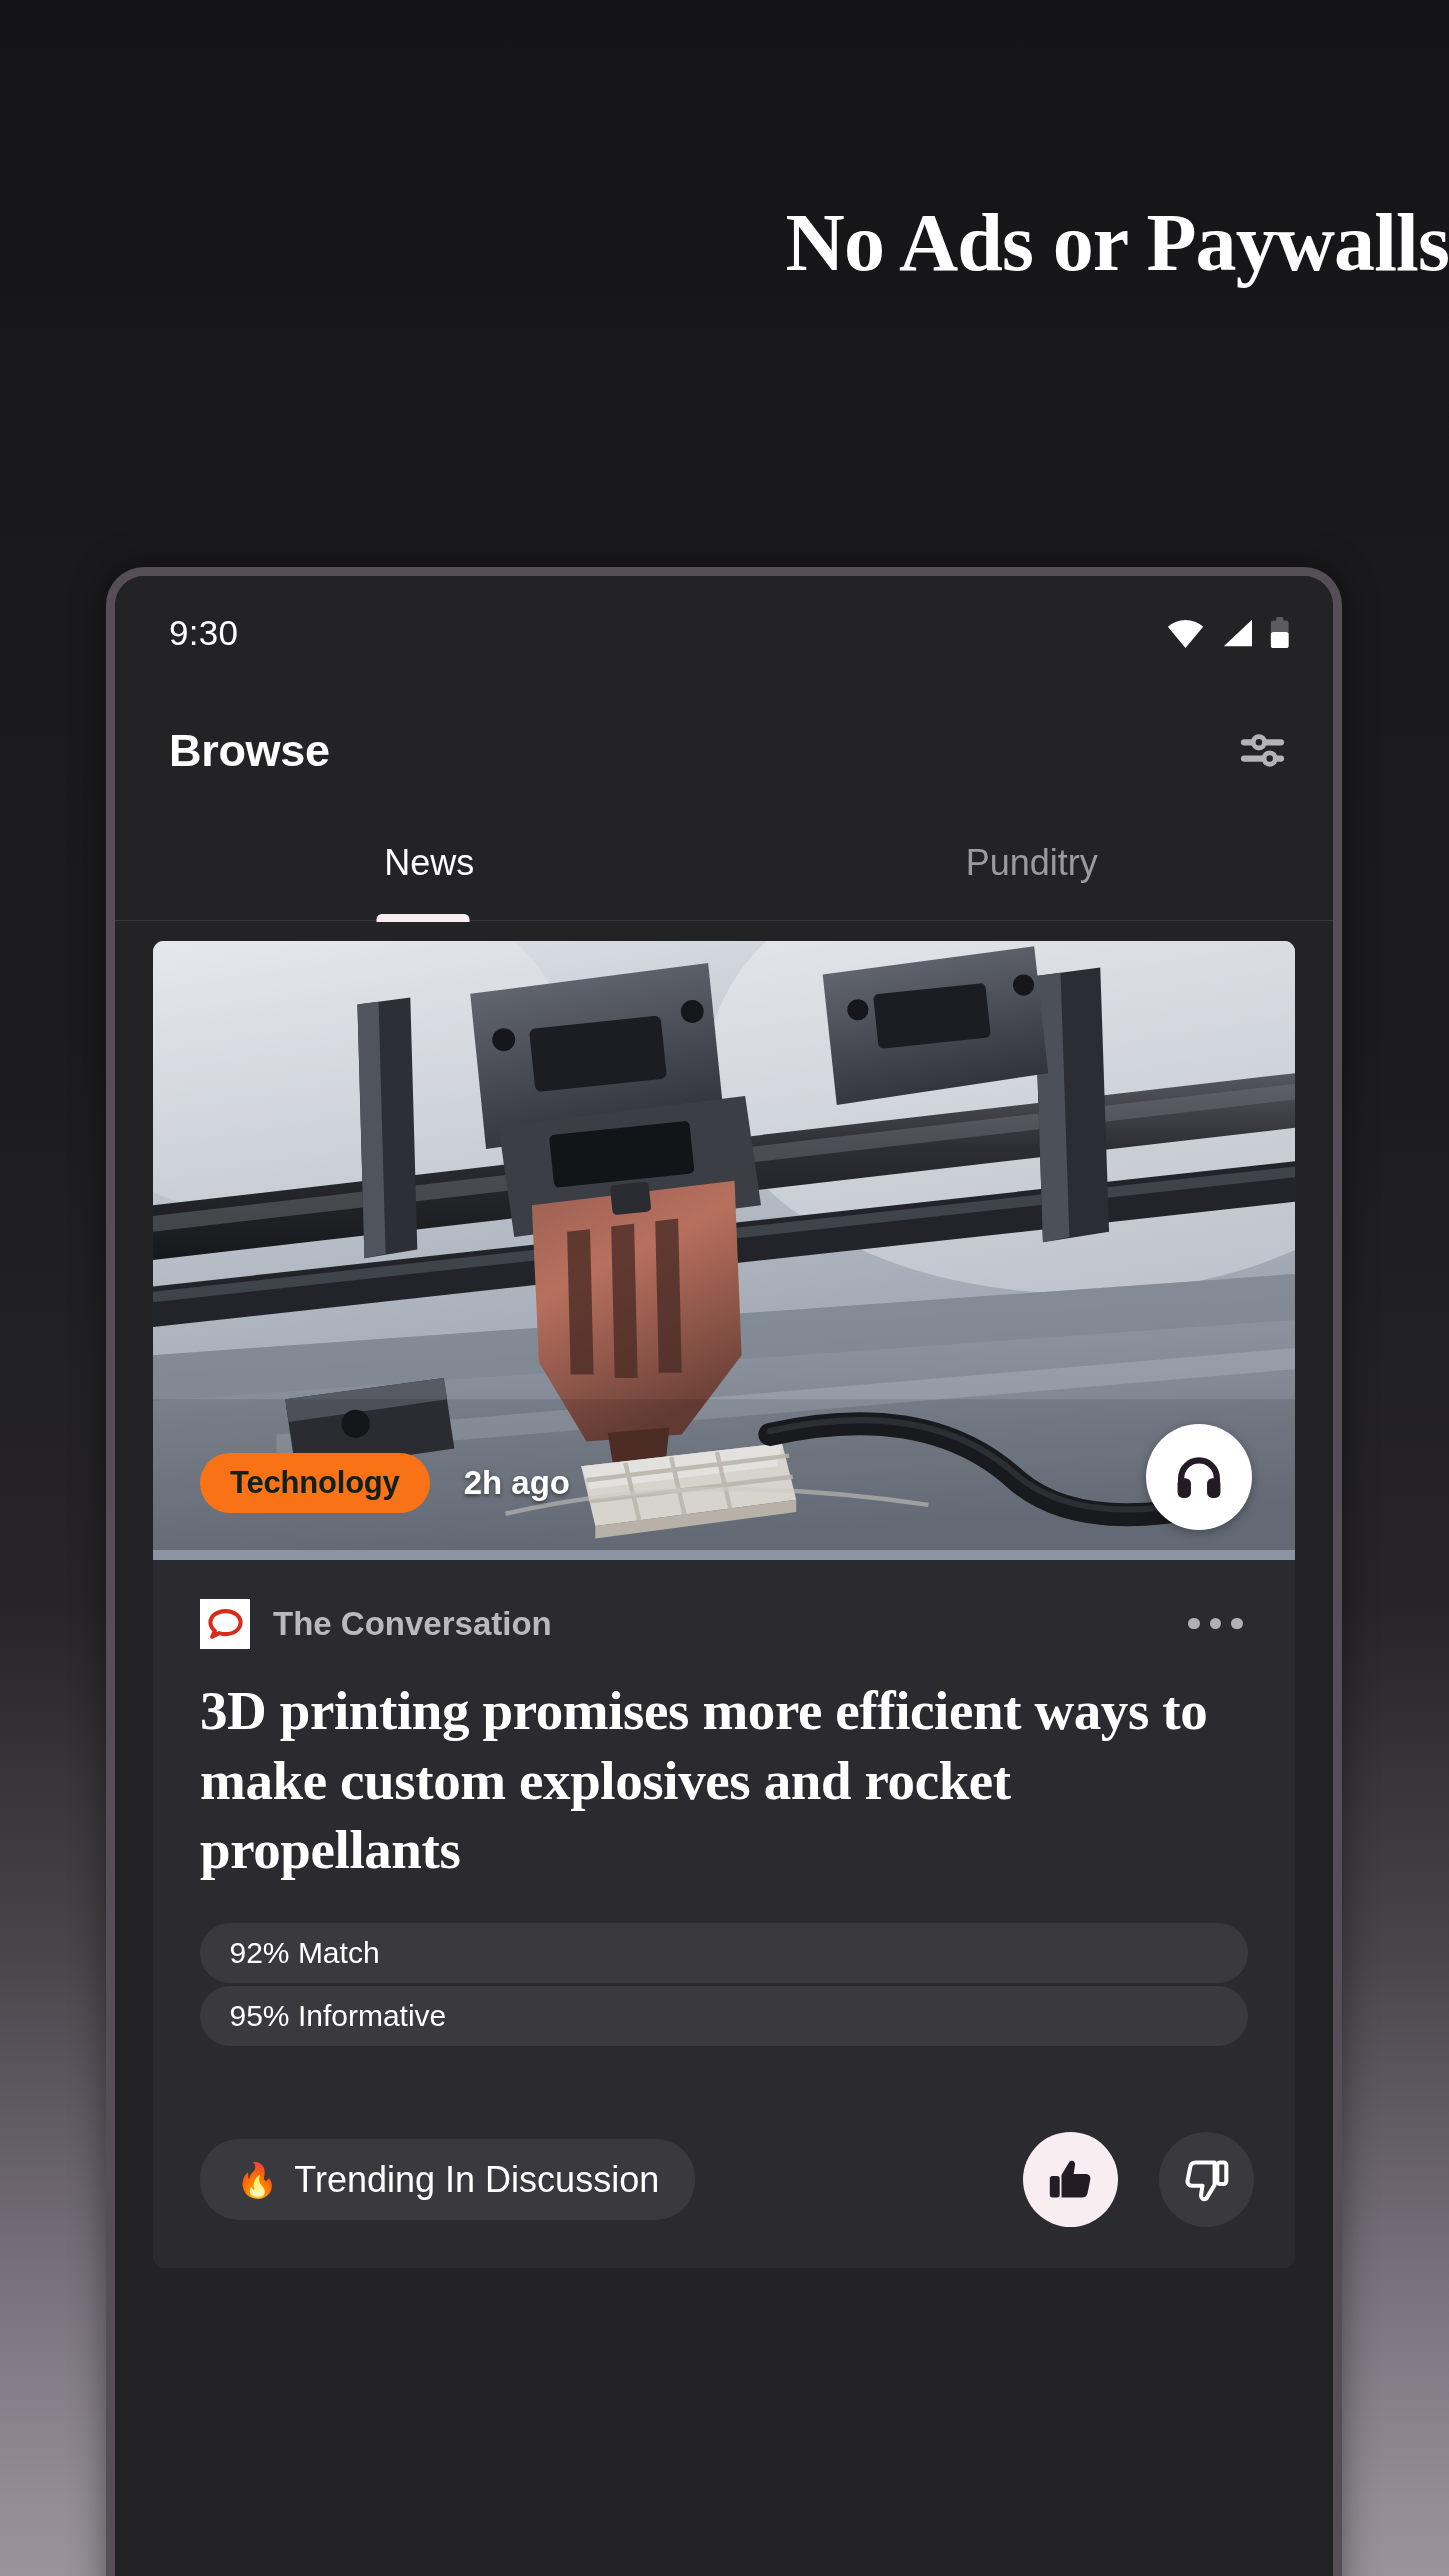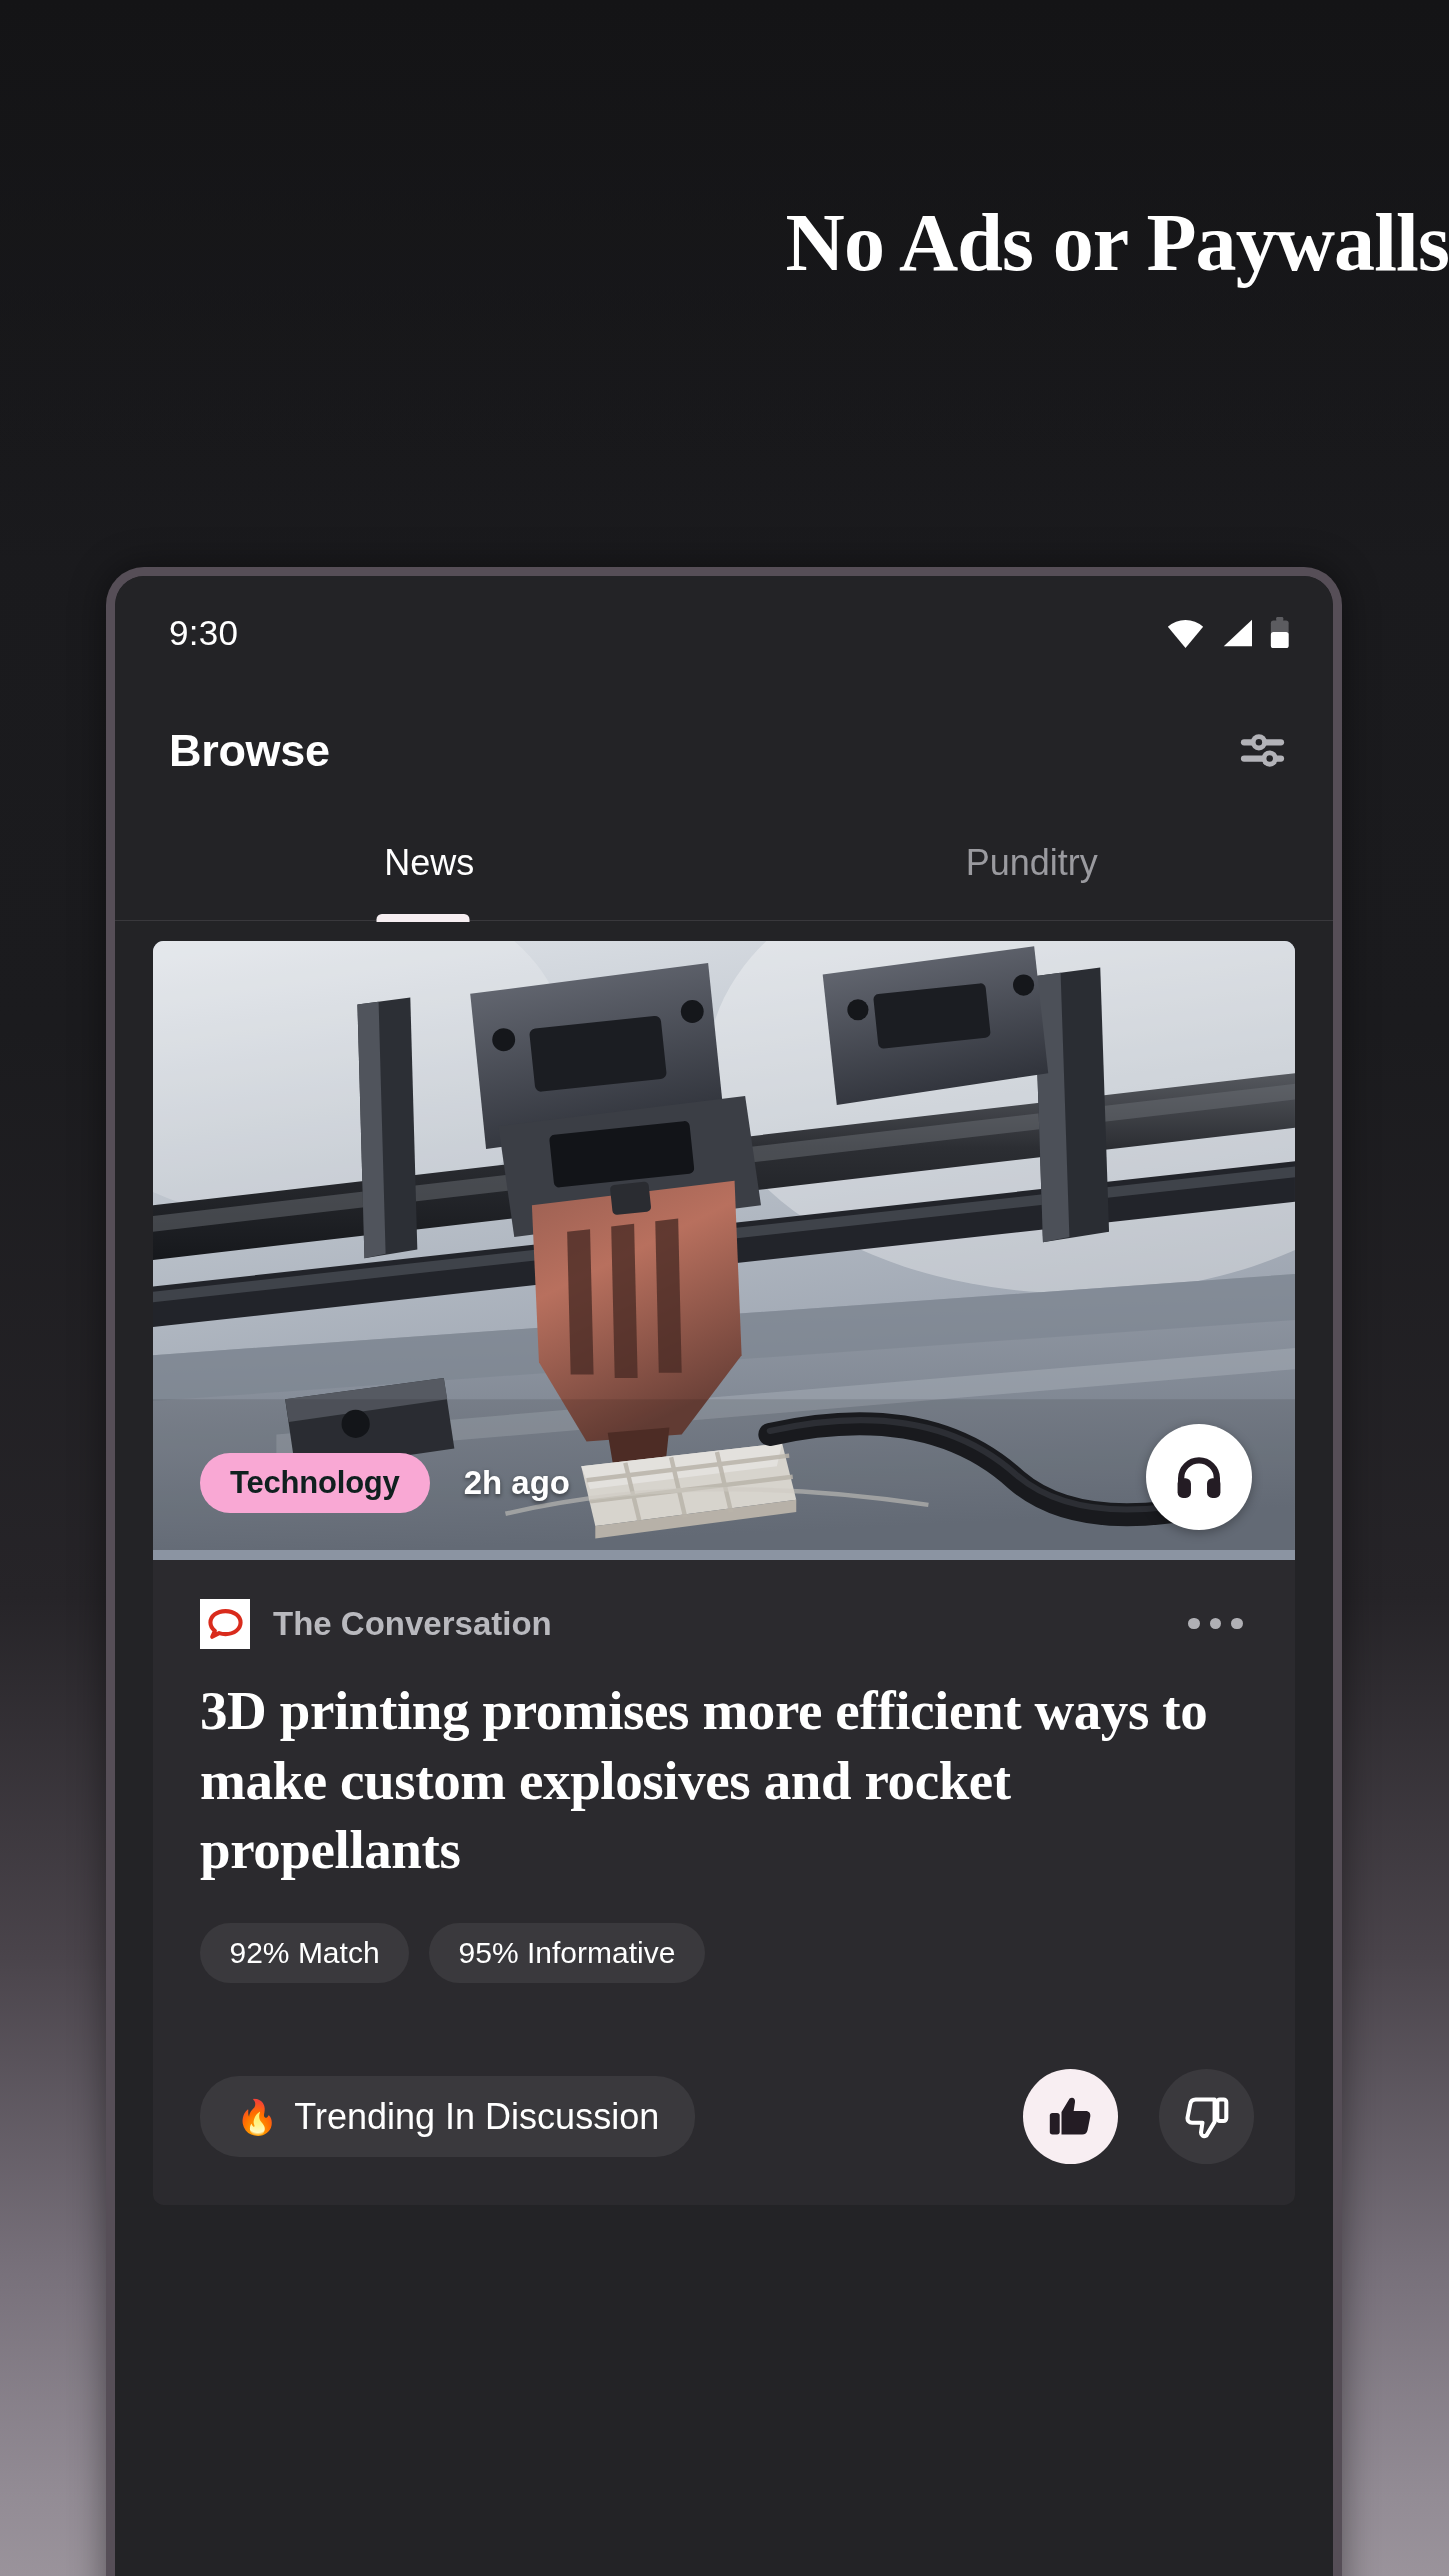--- a/index.html
+++ b/index.html
@@ -131,21 +131,21 @@
     background:#8b94a2;
   }
   #hero-art { position:absolute; inset:0; }
 
   #hero-overlay {
     position:absolute;
     left:47px; bottom:47px; right:47px;
     display:flex; align-items:center; gap:34px;
   }
   #category-badge {
-    background:#f9a8d4;
+    background:#f97316;
     color:#10201f;
     font-size:31px;
     font-weight:700;
     padding:14.3px 30px;
     border-radius:36px;
     line-height:1;
     letter-spacing:-0.2px;
   }
   #time-ago {
     color:#ffffff;
@@ -198,22 +198,23 @@
     color:#ffffff;
     font-family:"Liberation Serif","DejaVu Serif",serif;
     font-weight:700;
     font-size:55px;
     line-height:1.27;
     letter-spacing:-0.4px;
   }
 
   
   #chips {
-    display:flex; gap:20px;
+    display:flex; gap:3px;
     padding:38px 47px 0 47px;
+    flex-direction:column;
   }
   .chip {
     background:#3a393d;
     color:#ffffff;
     font-size:30px;
     padding:15px 29.5px;
     border-radius:36px;
     line-height:1;
     white-space:nowrap;
   }

